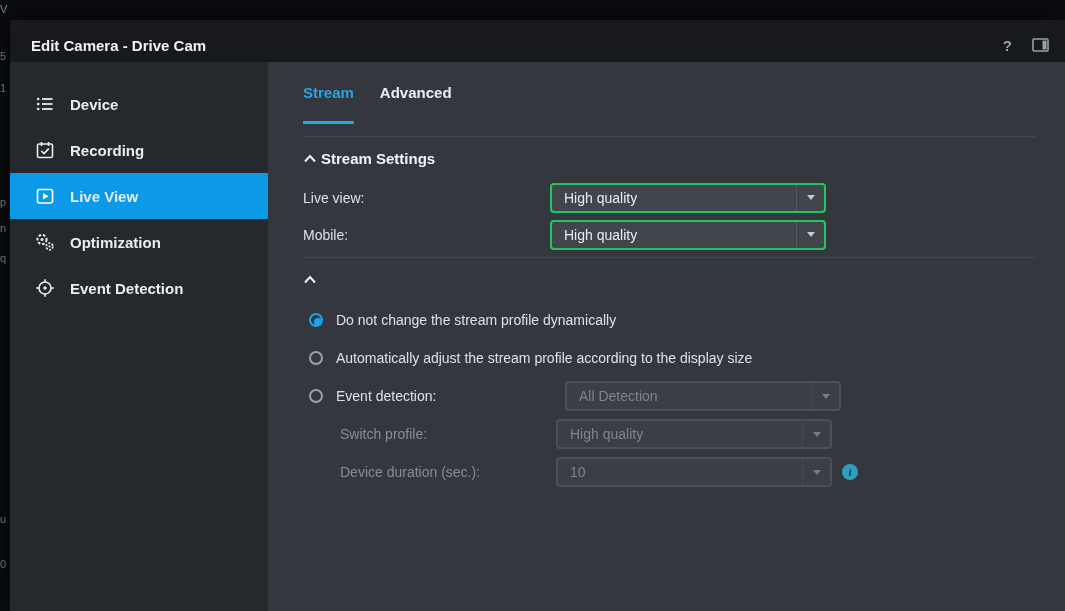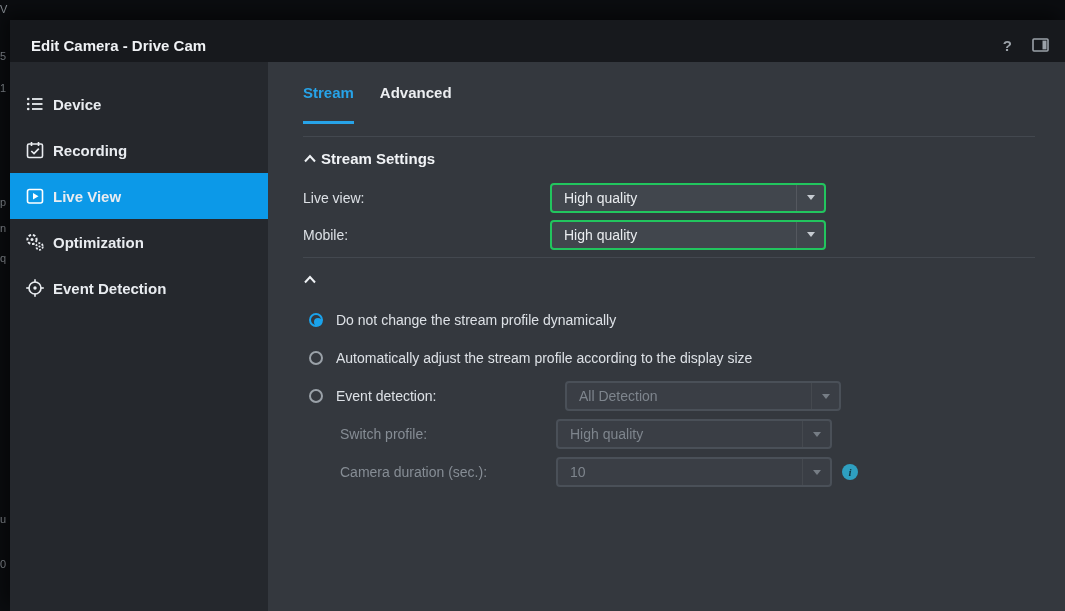--- a/index.html
+++ b/index.html
@@ -32,22 +32,22 @@
   .titlebar .title { color:#f0f2f5; font-size:15px; font-weight:bold; }
   .titlebar-actions { margin-left:auto; display:flex; align-items:center; gap:20px; }
   .help-btn { color:#9ba1a8; font-size:15px; font-weight:bold; cursor:pointer; }
   .win-btn { display:flex; align-items:center; cursor:pointer; }
 
   
   .dialog-body { flex:1; display:flex; min-height:0; }
 
   .sidebar { flex:0 0 258px; background:#25282d; padding-top:19px; }
   .side-item {
-    height:46px; display:flex; align-items:center; gap:8px;
-    padding-left:15px; color:#e9ecf0; font-size:15px; font-weight:600;
+    height:46px; display:flex; align-items:center; gap:15px;
+    padding-left:25px; color:#e9ecf0; font-size:15px; font-weight:600;
     cursor:pointer;
   }
   .side-item.active { background:#0c99e8; }
   .side-icon { width:20px; height:20px; display:flex; }
 
   .content { flex:1; background:#34383e; padding:0 30px 0 35px; overflow:hidden; }
 
   
   .tabs { display:flex; gap:26px; padding-top:22px; }
   .tab {
@@ -289,21 +289,21 @@
           <span class="sub-label">Switch profile:</span>
           <div class="dropdown disabled">
             <span class="val">High quality</span>
             <span class="arrow-zone">
                 <span class="caret"></span>
               </span>
           </div>
         </div>
 
         <div class="sub-row">
-          <span class="sub-label">Camera duration (sec.):</span>
+          <span class="sub-label">Device duration (sec.):</span>
           <div class="dropdown disabled">
             <span class="val">10</span>
             <span class="arrow-zone">
                 <span class="caret"></span>
               </span>
           </div>
           <span class="info-icon">i</span>
         </div>
 
       </div>

